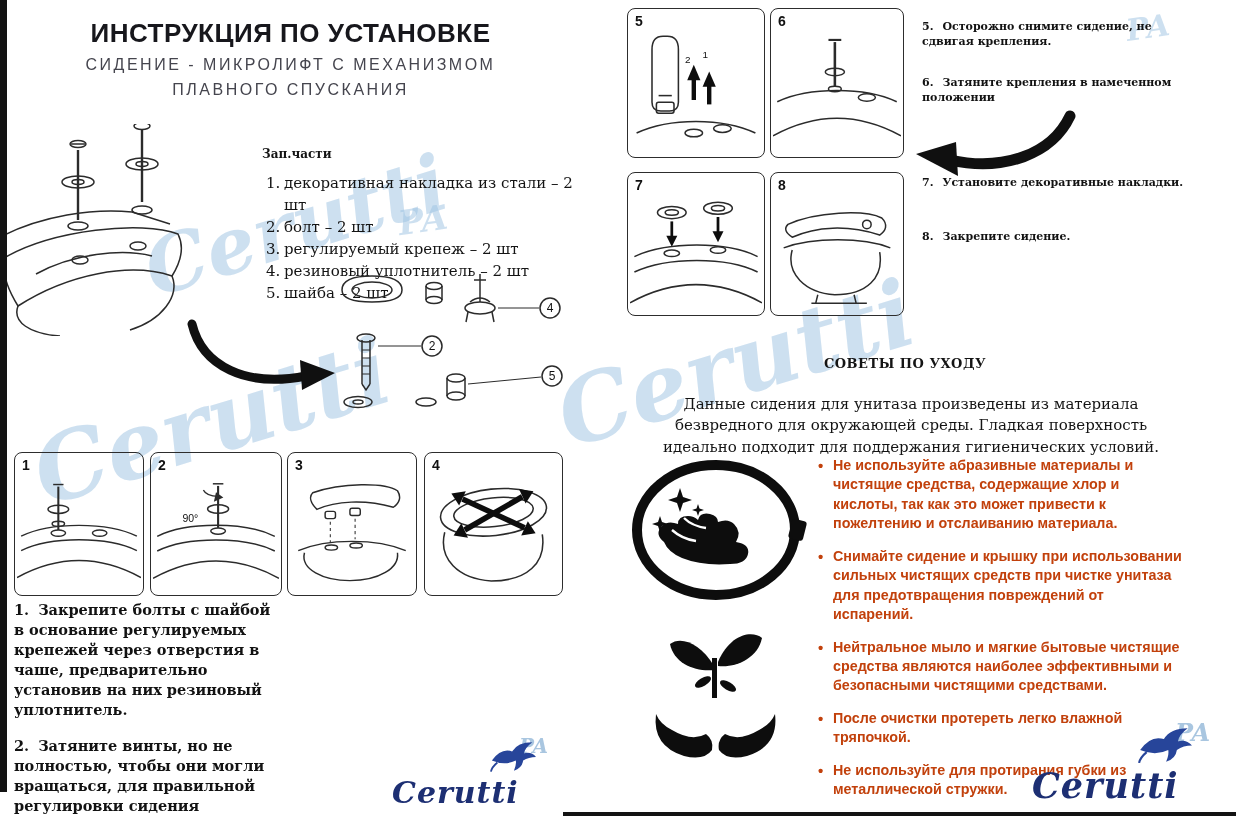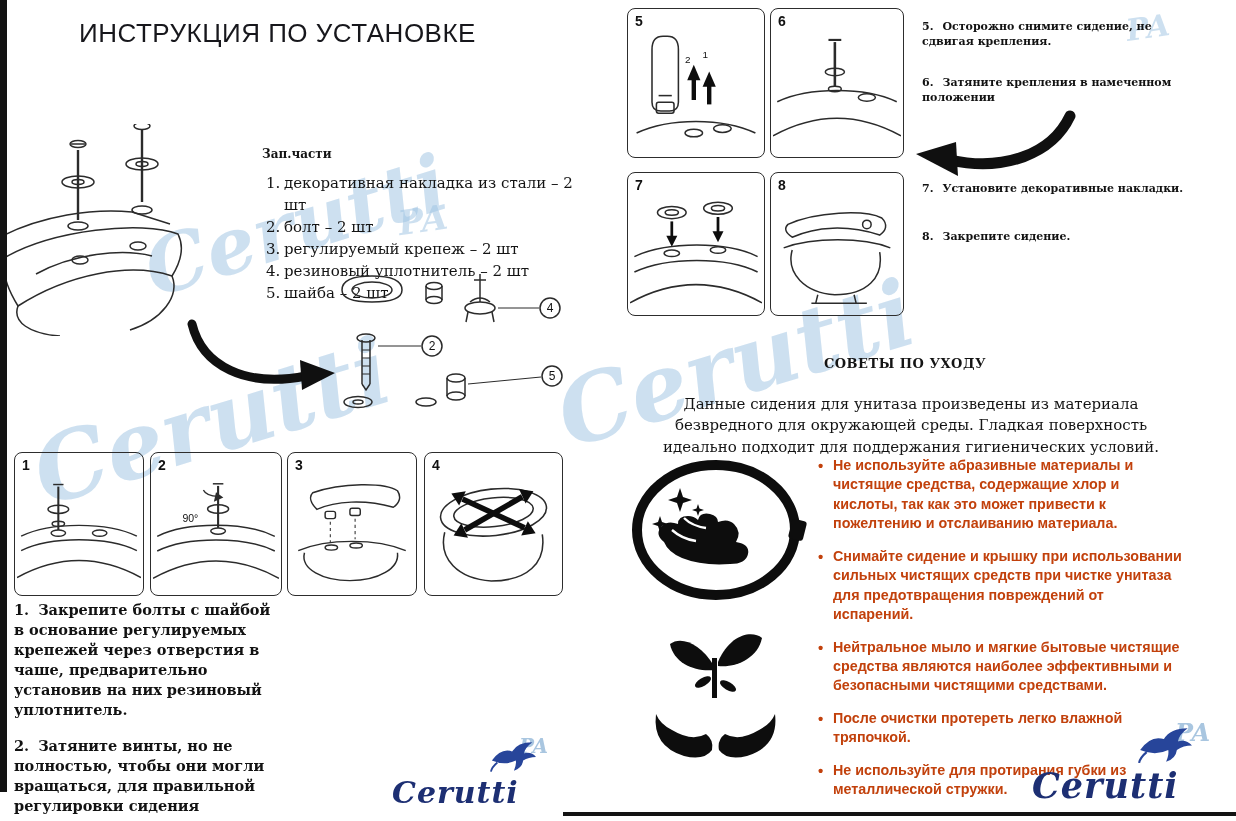--- a/index.html
+++ b/index.html
@@ -5,22 +5,22 @@
   html,body{margin:0;padding:0;background:#888;}
   .page{position:relative;width:1236px;height:821px;background:#ffffff;overflow:hidden;
         font-family:"Liberation Sans",sans-serif;color:#141414;}
   .abs{position:absolute;}
   .z1{z-index:1;}
   
   .wm{position:absolute;z-index:0;pointer-events:none;white-space:nowrap;
       font-family:"DejaVu Serif",serif;font-style:italic;font-weight:bold;
       color:rgba(155,193,226,0.50);transform:rotate(-17deg);}
   
-  .title{position:absolute;left:25px;top:18px;width:505px;text-align:center;z-index:1;
-         font-size:26px;font-weight:400;letter-spacing:0.5px;color:#17171c;}
+  .title{position:absolute;left:38px;top:18px;width:505px;text-align:center;z-index:1;
+         font-size:26px;font-weight:700;letter-spacing:0.5px;color:#17171c;}
   .subtitle{position:absolute;width:505px;left:38px;text-align:center;z-index:1;
             font-size:16px;font-weight:400;letter-spacing:2.5px;color:#45454e;}
   
   .parts-heading{position:absolute;left:262px;top:147px;z-index:1;
                  font-family:"DejaVu Serif",serif;font-weight:bold;font-size:12px;}
   .parts-list{position:absolute;left:266px;top:172px;width:310px;z-index:1;
               font-family:"DejaVu Serif",serif;font-size:15px;line-height:22px;}
   .p-row{display:flex;}
   .p-num{width:18px;flex:0 0 18px;}
   
@@ -63,20 +63,22 @@
   <div class="wm" style="left:140px;top:180px;font-size:78px;">Cerutti</div>
   <div class="wm" style="left:28px;top:368px;font-size:92px;">Cerutti</div>
   <div class="wm" style="left:552px;top:310px;font-size:92px;">Cerutti</div>
   <div class="wm" style="left:398px;top:200px;font-size:34px;transform:rotate(-8deg);">PA</div>
   <div class="wm" style="left:1126px;top:10px;font-size:30px;transform:rotate(-8deg);">PA</div>
 
   <div class="edge-left"></div>
   <div class="rule-bottom"></div>
 
   <div class="title">ИНСТРУКЦИЯ ПО УСТАНОВКЕ</div>
+  <div class="subtitle" style="top:56px;">СИДЕНИЕ - МИКРОЛИФТ С МЕХАНИЗМОМ</div>
+  <div class="subtitle" style="top:81px;">ПЛАВНОГО СПУСКАНИЯ</div>
 
   <svg class="abs z1" style="left:2px;top:124px;" width="252" height="212" viewBox="0 0 252 212">
     <g fill="none" stroke="#2b2b2b" stroke-width="1.5">
       <path d="M0 112 C 40 92 90 84 130 88 L 168 100"></path>
       <path d="M2 134 C 50 106 140 96 176 110 C 182 122 180 136 170 152 C 128 138 66 150 16 182 C 6 166 0 148 2 134 Z"></path>
       <path d="M34 150 C 70 130 120 124 150 132"></path>
       <path d="M16 182 C 10 198 28 210 58 212"></path>
       <path d="M170 152 C 178 172 160 196 128 206"></path>
       <ellipse cx="78" cy="136" rx="8" ry="4"></ellipse>
       <ellipse cx="136" cy="122" rx="8" ry="4"></ellipse>
@@ -326,21 +328,21 @@
   </div>
   <div class="instr-abs" style="left:922px;top:76px;width:252px;">
     <span class="inum">6.</span><span>Затяните крепления в намеченном положении</span>
   </div>
 
   <svg class="abs z1" style="left:912px;top:108px;" width="170" height="72" viewBox="0 0 170 72">
     <path d="M158 8 C 140 46 92 64 38 52" fill="none" stroke="#101010" stroke-width="11" stroke-linecap="round"></path>
     <polygon points="44,34 4,46 46,68" fill="#101010"></polygon>
   </svg>
 
-  <div class="instr-abs" style="left:922px;top:182px;width:280px;">
+  <div class="instr-abs" style="left:922px;top:176px;width:280px;">
     <span class="inum">7.</span><span>Установите декоративные накладки.</span>
   </div>
   <div class="instr-abs" style="left:922px;top:230px;width:280px;">
     <span class="inum">8.</span><span>Закрепите сидение.</span>
   </div>
 
   <div class="care-heading">СОВЕТЫ ПО УХОДУ</div>
   <div class="care-intro">Данные сидения для унитаза произведены из материала безвредного для окружающей среды. Гладкая поверхность идеально подходит для поддержания гигиенических условий.</div>
 
   <svg class="abs z1" style="left:626px;top:456px;" width="185" height="152" viewBox="0 0 185 152">

